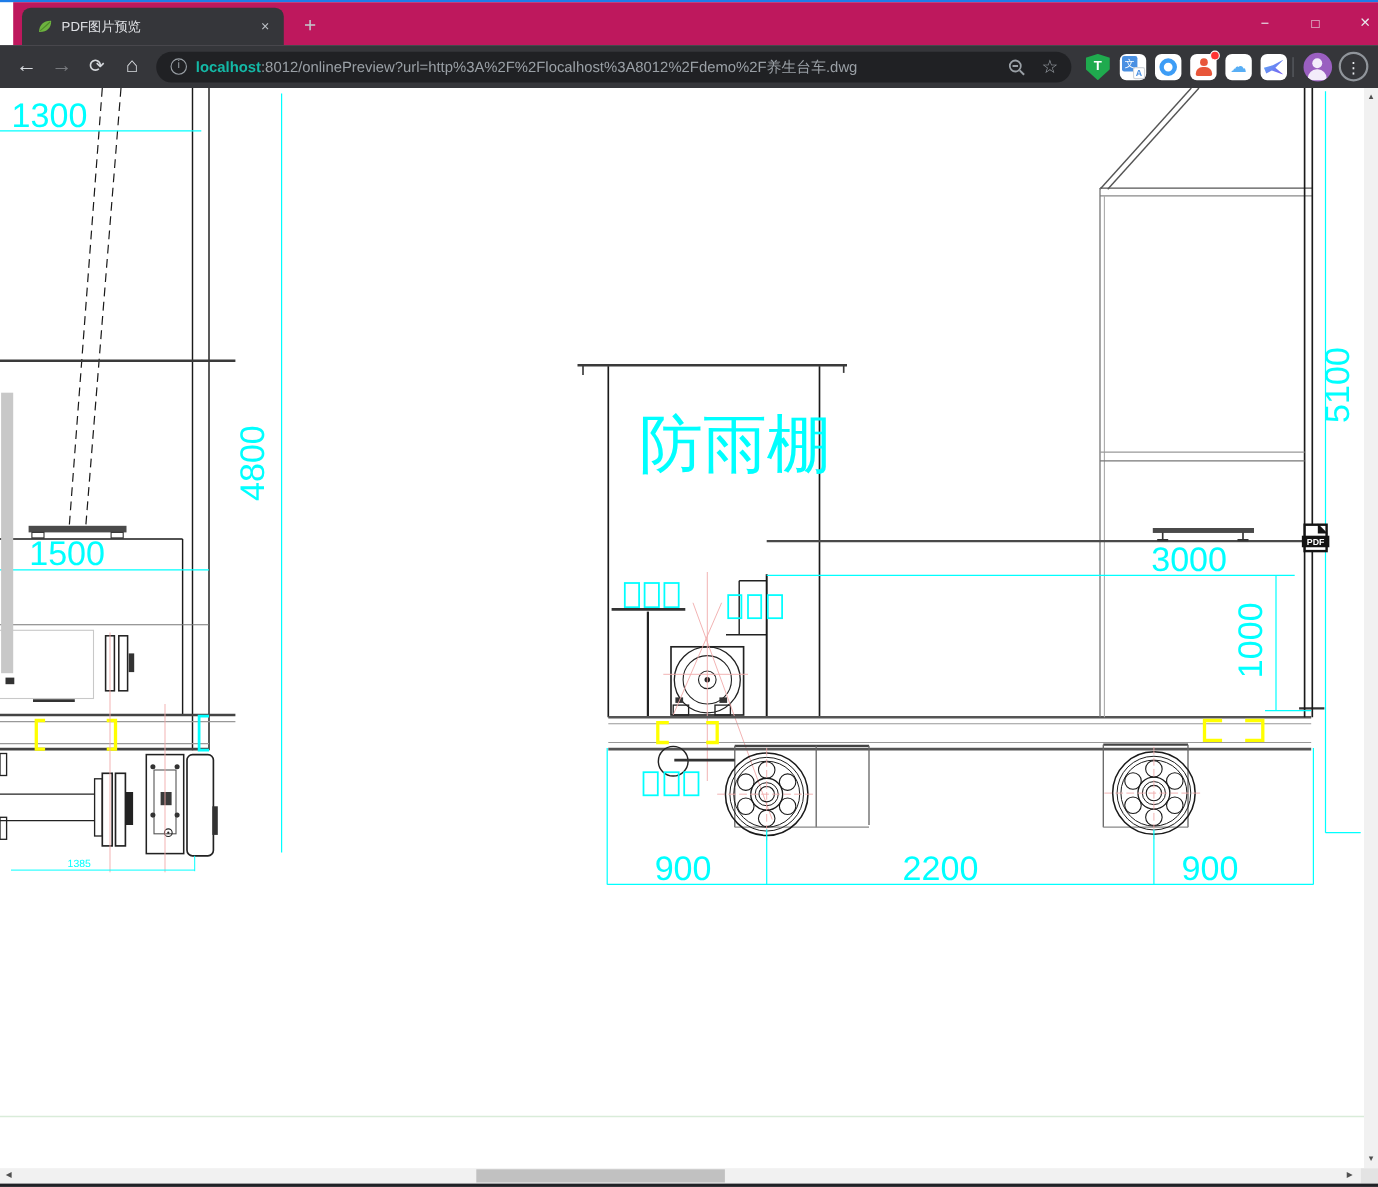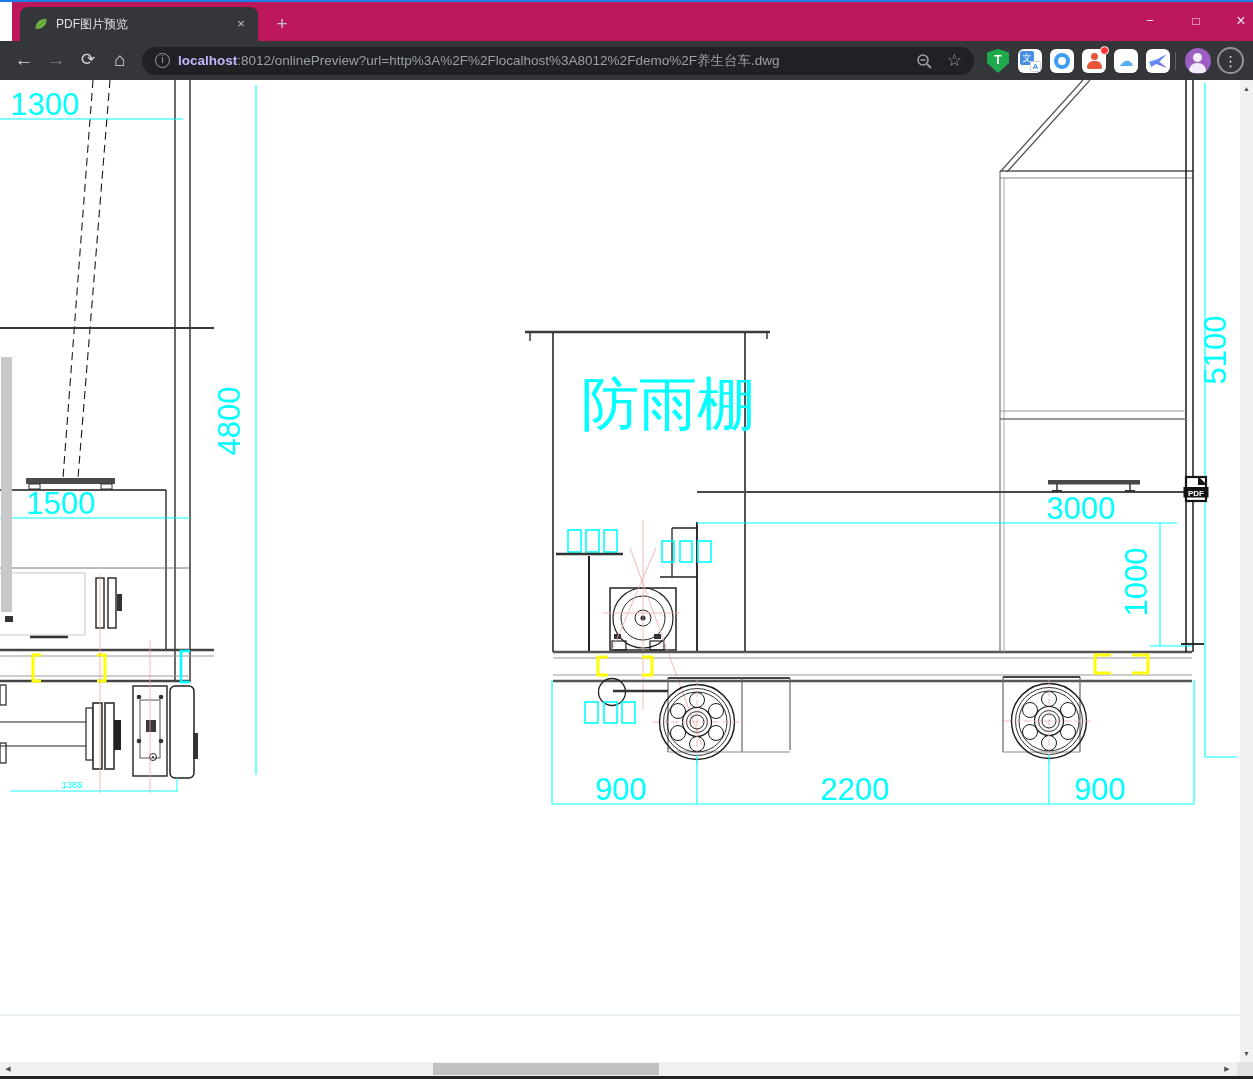--- a/index.html
+++ b/index.html
@@ -13,21 +13,21 @@
   .favicon{position:absolute;left:14px;top:10px;width:14px;height:14px;}
   .tabtitle{position:absolute;left:36px;top:0;height:34px;line-height:34px;font-size:12px;color:#dfe1e5;white-space:nowrap;}
   .tabclose{position:absolute;left:212px;top:8px;width:18px;height:18px;line-height:18px;text-align:center;color:#bdc1c6;font-size:13px;border-radius:50%;cursor:pointer;}
   .newtab{position:absolute;left:258px;top:10px;width:24px;height:24px;line-height:23px;text-align:center;color:#c3c7cb;font-size:19px;}
   .winbtn{position:absolute;top:0;width:46px;height:38px;line-height:38px;text-align:center;color:#e8eaed;font-size:13px;}
   .toolbar{position:absolute;left:0;top:41px;width:1253px;height:39px;background:#35363a;}
   .navbtn{position:absolute;top:4px;width:28px;height:30px;line-height:30px;text-align:center;font-size:19px;color:#d6d9dd;}
   .pill{position:absolute;left:142px;top:6px;width:832px;height:28px;background:#202124;border-radius:14px;}
   .infoicon{position:absolute;left:13px;top:6px;width:15px;height:15px;border:1.5px solid #9aa0a6;border-radius:50%;color:#9aa0a6;font-size:10px;line-height:12px;text-align:center;}
   .url{position:absolute;left:36px;top:0;height:28px;line-height:28px;font-size:13.5px;color:#9aa0a6;white-space:nowrap;}
-  .url b{color:#c4b5fd;font-weight:bold;text-align:center;}
+  .url b{color:#14b8a6;font-weight:bold;text-align:center;}
   .star{position:absolute;right:12px;top:0px;height:28px;line-height:27px;font-size:17px;color:#9aa0a6;}
   .mag{position:absolute;right:42px;top:6px;width:16px;height:16px;}
   .ext{position:absolute;top:7px;width:26px;height:26px;border-radius:6px;}
   .extbox{position:absolute;top:1px;left:1px;width:24px;height:24px;background:#fff;border-radius:6px;}
   .sep{position:absolute;left:1175px;top:11px;width:1px;height:18px;background:#5f6368;}
   .avatar{position:absolute;left:1185px;top:7px;width:26px;height:26px;border-radius:50%;background:#9a5fc0;overflow:hidden;}
   .av-head{position:absolute;left:8px;top:5px;width:9px;height:9px;border-radius:50%;background:#f3ecfa;}
   .av-body{position:absolute;left:4px;top:15px;width:17px;height:10px;border-radius:8px 8px 0 0;background:#f3ecfa;}
   .menu{position:absolute;left:1217px;top:6px;width:27px;height:27px;border:2px solid #90959b;border-radius:50%;color:#e8eaed;text-align:center;line-height:24px;font-size:14px;letter-spacing:0;}
   .shield{width:22px;height:24px;margin:1px 2px;background:#1faa4e;clip-path:polygon(50% 0,100% 15%,100% 58%,50% 100%,0 58%,0 15%);color:#fff;font-weight:bold;font-size:12px;text-align:center;line-height:22px;}

